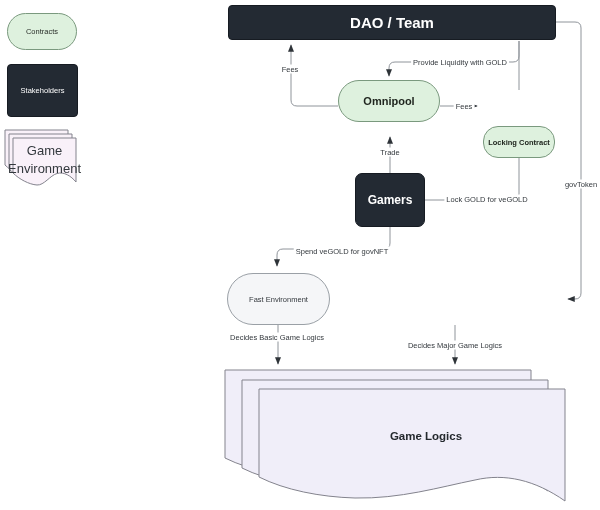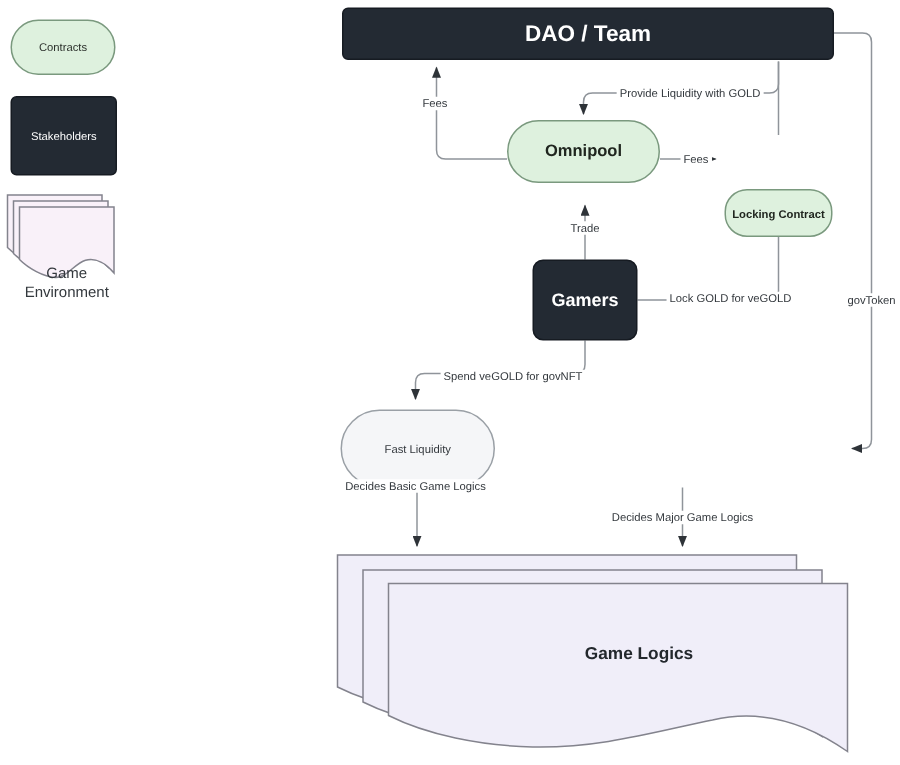--- a/index.html
+++ b/index.html
@@ -28,21 +28,21 @@
   .dao{left:228px;top:5px;width:328px;height:35px;border-radius:4px;font-size:15px;}
   .omnipool{left:338px;top:80px;width:102px;height:42px;border-radius:26px;font-size:11px;}
   .locking{left:483px;top:90px;width:72px;height:32px;border-radius:15px;font-size:7.5px;margin-top:36px;}
   .gamers{left:355px;top:173px;width:70px;height:54px;border-radius:7px;font-size:12px;}
   .fastgov{left:227px;top:273px;width:103px;height:52px;border-radius:26px;background:var(--fast-gov-fill);}
   .slowgov{left:347px;top:273px;width:215px;height:52px;border-radius:26px;background:var(--slow-gov-fill);}
   .legend-pill{left:7px;top:13px;width:70px;height:37px;border-radius:18.5px;
     background:var(--contract-fill);border:1px solid var(--contract-border);
     color:#2a2f2a;font-size:7.5px;}
   .legend-dark{left:7px;top:64px;width:71px;height:53px;border-radius:4px;font-size:7.5px;font-weight:normal;}
-  .env-text{left:13px;top:142px;width:63px;height:36px;font-size:10px;line-height:1.35;color:#33383d;margin-top:29px;}
+  .env-text{left:13px;top:142px;width:63px;height:36px;font-size:13px;line-height:1.35;color:#33383d;}
   .glogics-text{left:346px;top:427px;width:160px;height:18px;font-size:11.5px;font-weight:bold;color:#23282d;}
   .edge-label{position:absolute;transform:translate(-50%,-50%);background:#ffffff;
     padding:0 2px;font-size:7.5px;line-height:1.2;white-space:nowrap;color:var(--label-text);}
 </style>
 </head>
 <body>
 
 <div class="canvas">
 
   <svg class="edges-layer" viewBox="0 0 600 510" xmlns="http://www.w3.org/2000/svg">
@@ -77,26 +77,26 @@
   </svg>
 
   <div class="node legend-pill">Contracts</div>
   <div class="node node-dark legend-dark">Stakeholders</div>
   <div class="node env-text">Game Environment</div>
 
   <div class="node node-dark dao">DAO / Team</div>
   <div class="node node-green omnipool">Omnipool</div>
   <div class="node node-green locking">Locking Contract</div>
   <div class="node node-dark gamers">Gamers</div>
-  <div class="node node-gov fastgov">Fast Liquidity</div>
+  <div class="node node-gov fastgov">Fast Environment</div>
   <div class="node glogics-text">Game Logics</div>
 
   <div class="edge-label" style="left:290px;top:69px;">Fees</div>
   <div class="edge-label" style="left:460px;top:62px;">Provide Liquidity with GOLD</div>
   <div class="edge-label" style="left:464px;top:106px;">Fees</div>
   <div class="edge-label" style="left:390px;top:152px;">Trade</div>
   <div class="edge-label" style="left:487px;top:199px;">Lock GOLD for veGOLD</div>
-  <div class="edge-label" style="left:581px;top:200px;">govToken</div>
+  <div class="edge-label" style="left:581px;top:184px;">govToken</div>
   <div class="edge-label" style="left:342px;top:251px;">Spend veGOLD for govNFT</div>
-  <div class="edge-label" style="left:277px;top:324px;">Decides Basic Game Logics</div>
+  <div class="edge-label" style="left:277px;top:337px;">Decides Basic Game Logics</div>
   <div class="edge-label" style="left:455px;top:345px;">Decides Major Game Logics</div>
 
 </div>
 
 </body></html>

